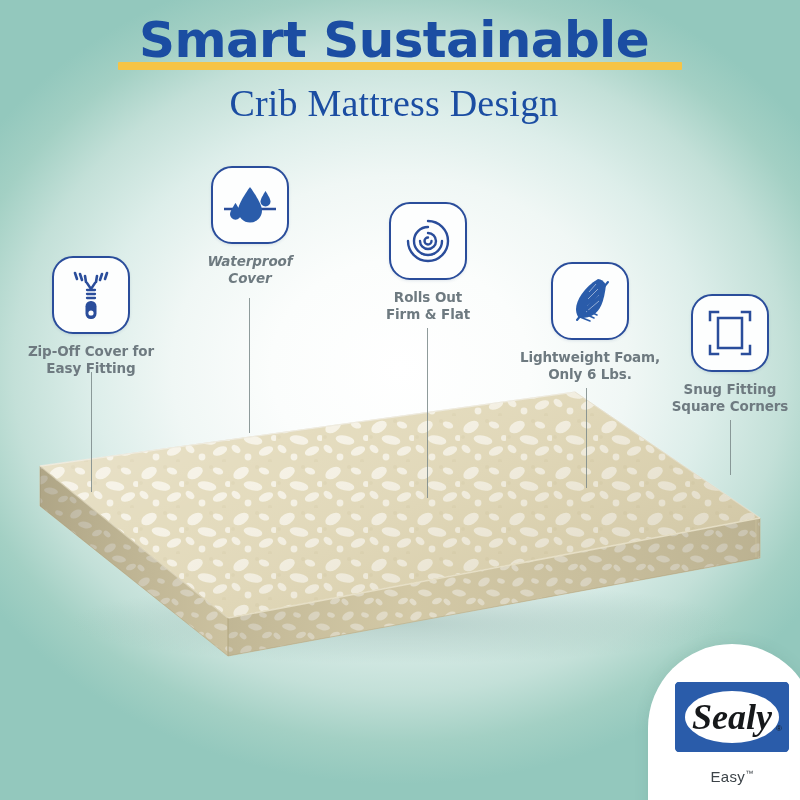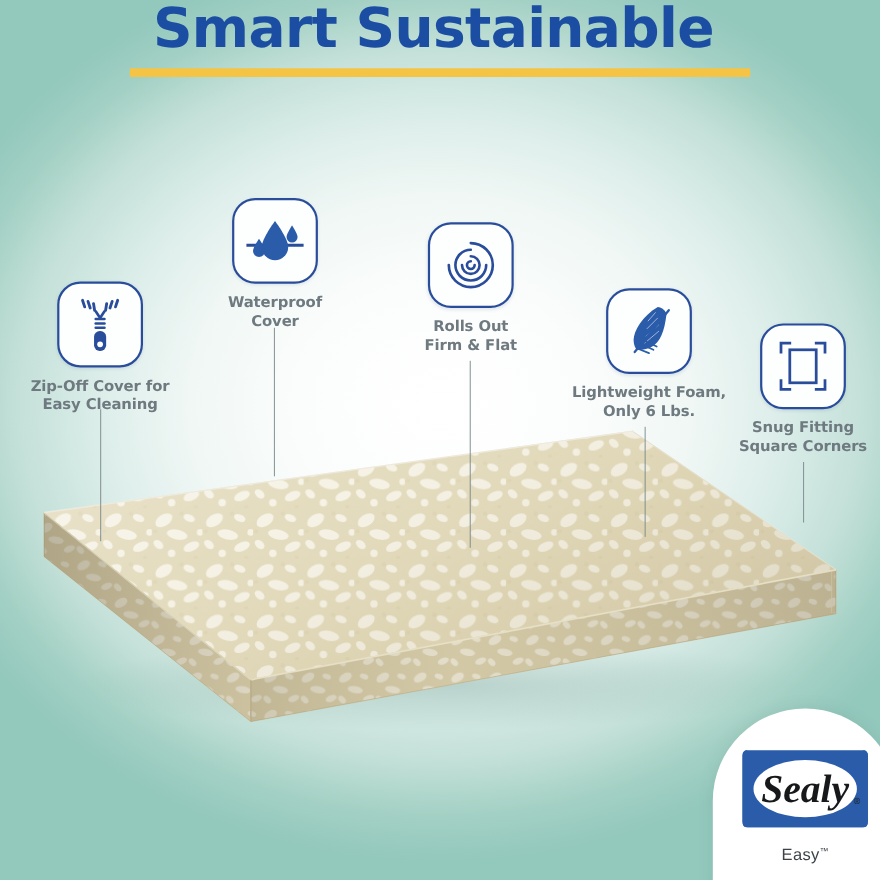--- a/index.html
+++ b/index.html
@@ -23,21 +23,21 @@
         #ddeeea 62%,
         #c3e0d8 78%,
         #a3d0c4 90%,
         #93c8bd 100%),
       linear-gradient(160deg, #96c9be 0%, #9ecdc3 50%, #8fc5ba 100%);
   }
 
   
   #title-block {
     position: absolute;
-    top: 0; left: 0; width: 788px;
+    top: 14px; left: 0; width: 788px;
     text-align: center;
   }
   #main-title {
     font-family: "DejaVu Sans", sans-serif;
     font-weight: bold;
     font-size: 50px;
     letter-spacing: -0.6px;
     color: #1b4da2;
     line-height: 1.06;
     position: relative;
@@ -126,20 +126,21 @@
   }
   #logo-baby sup { font-size: 8px; vertical-align: super; }
 </style>
 </head>
 <body>
 
 <div id="stage">
 
   <div id="title-block">
     <div id="main-title">Smart Sustainable</div>
+    <div id="subtitle">Crib Mattress Design</div>
   </div>
   <div id="title-underline"></div>
 
   <div id="mattress-wrap">
     <svg id="mattress-svg" width="800" height="310" viewBox="0 0 800 310" xmlns="http://www.w3.org/2000/svg">
       <defs>
 
         <pattern id="damask" width="46" height="46" patternUnits="userSpaceOnUse">
           <rect width="46" height="46" fill="#e2d9b9"></rect>
           <g fill="#f7f4e7" opacity="0.92">
@@ -235,24 +236,24 @@
         <g stroke="#2a4d9b" stroke-width="2.3" stroke-linecap="round">
           <line x1="21" y1="22" x2="29" y2="22"></line>
           <line x1="21" y1="26" x2="29" y2="26"></line>
           <line x1="21" y1="30" x2="29" y2="30"></line>
         </g>
         <rect x="19.5" y="33" width="11" height="18" rx="5.2" fill="#2a4d9b"></rect>
         <circle cx="25" cy="45" r="2.6" fill="#ffffff"></circle>
       </svg>
     </div>
     <div class="feature-label">Zip-Off Cover for
-Easy Cleaning</div>
-  </div>
-
-  <div class="feature" style="left:170px; top:180px; width:160px;">
+Easy Fitting</div>
+  </div>
+
+  <div class="feature" style="left:170px; top:166px; width:160px;font-style:italic;">
     <div class="icon-box">
       <svg width="54" height="48" viewBox="0 0 54 48">
         <line x1="1" y1="28" x2="53" y2="28" stroke="#2a4d9b" stroke-width="2.6"></line>
         <path d="M27 6 C27 6 15 22 15 29.5 A12 12 0 0 0 39 29.5 C39 22 27 6 27 6 Z" fill="#2a5caa"></path>
         <path d="M12.5 22 C12.5 22 7 30 7 33.2 A5.5 5.5 0 0 0 18 33.2 C18 30 12.5 22 12.5 22 Z" fill="#2a5caa"></path>
         <path d="M42.5 10 C42.5 10 37.5 17.5 37.5 20.5 A5 5 0 0 0 47.5 20.5 C47.5 17.5 42.5 10 42.5 10 Z" fill="#2a5caa"></path>
       </svg>
     </div>
     <div class="feature-label">Waterproof
 Cover</div>

